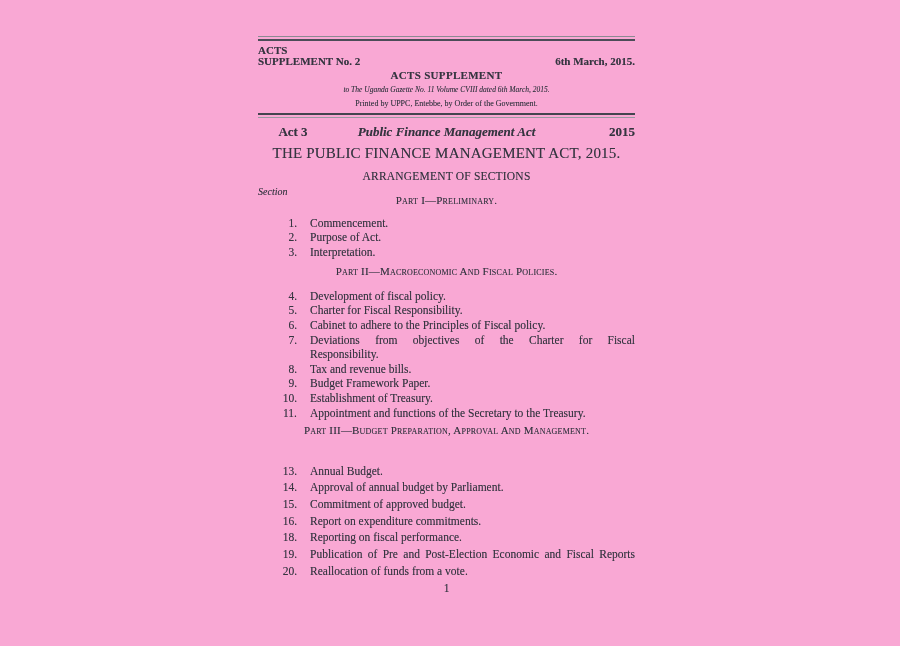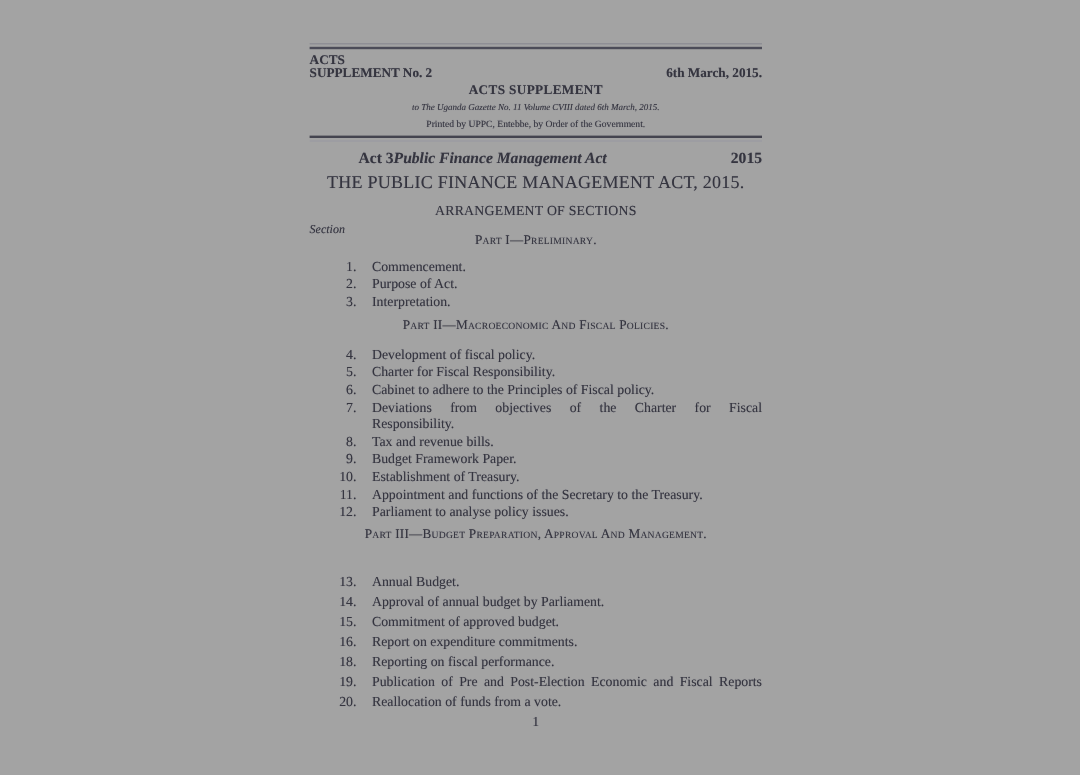--- a/index.html
+++ b/index.html
@@ -11,21 +11,21 @@
     width: 900px;
     height: 646px;
     position: relative;
     overflow: hidden;
     font-family: "Liberation Serif", "DejaVu Serif", serif;
     color: #35353f;
   }
   .canvas {
     position: absolute;
     inset: 0;
-    background: #a3a3a3;
+    background: #f9a8d4;
   }
   .column {
     position: absolute;
     left: 258px;
     top: 0;
     width: 377px;
     text-shadow: 0 0 0.6px rgba(55, 55, 80, 0.45);
   }
 
   
@@ -77,22 +77,22 @@
 
   
   .act-row {
     margin-top: 7px;
     display: flex;
     align-items: baseline;
     font-weight: bold;
     font-size: 13px;
     line-height: 14px;
   }
-  .act-no { width: 70px; text-align: right; }
-  .act-title { flex: 1; text-align: left; font-style: italic; }
+  .act-no { width: 70px; text-align: center; }
+  .act-title { flex: 1; text-align: center; font-style: italic; }
   .act-year { width: 70px; text-align: right; }
 
   
   .doc-title {
     margin-top: 8px;
     text-align: center;
     font-size: 15px;
     line-height: 12px;
     letter-spacing: 0.2px;
   }
@@ -263,26 +263,20 @@
               <span class="text">
                 <div class="line">Establishment of Treasury.</div>
               </span>
             </div>
             <div class="item">
               <span class="num">11.</span>
               <span class="text">
                 <div class="line">Appointment and functions of the Secretary to the Treasury.</div>
               </span>
             </div>
-            <div class="item">
-              <span class="num">12.</span>
-              <span class="text">
-                <div class="line">Parliament to analyse policy issues.</div>
-              </span>
-            </div>
           </div>
         </section>
         <section class="part">
           <div class="part-heading">Part III—Budget Preparation, Approval And Management.</div>
           <div class="items">
             <div class="item">
               <span class="num">13.</span>
               <span class="text">
                 <div class="line">Annual Budget.</div>
               </span>

